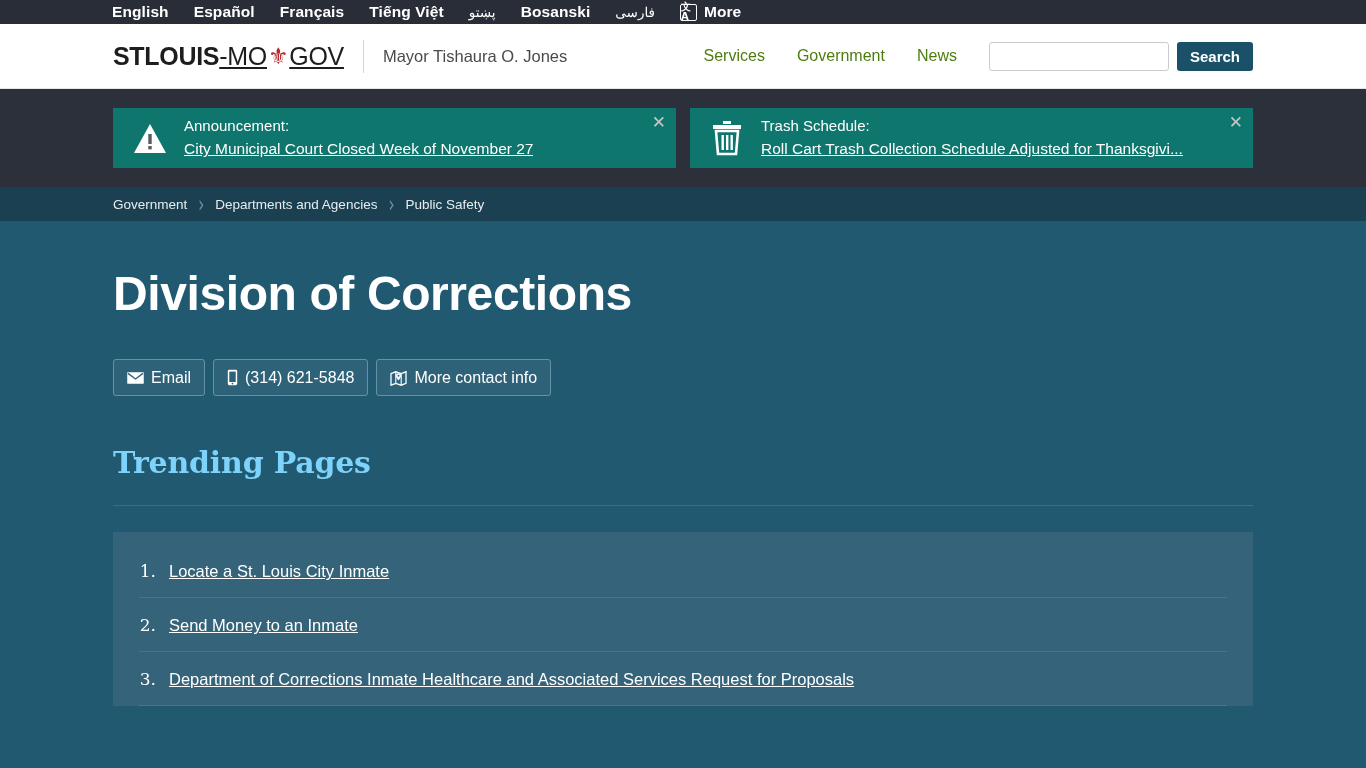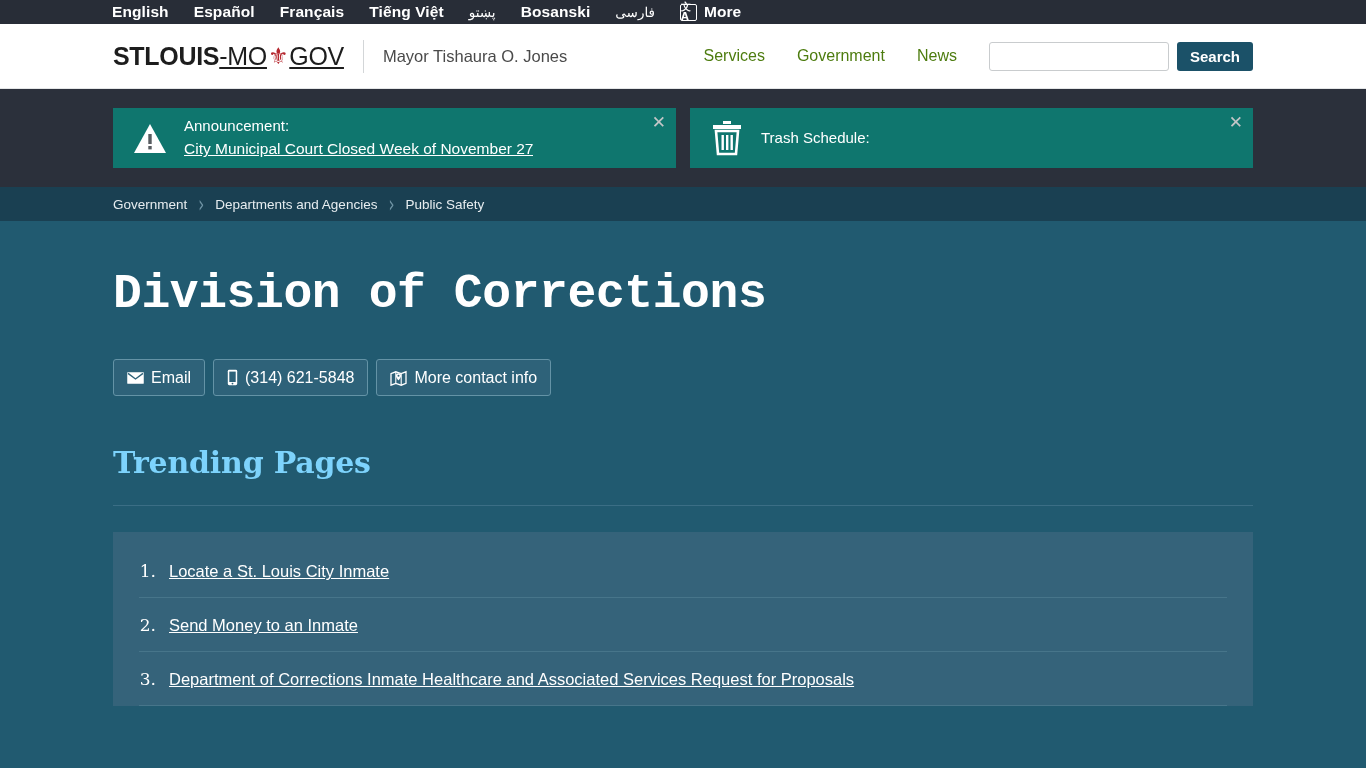--- a/index.html
+++ b/index.html
@@ -212,21 +212,21 @@
     display: inline-block;
   }
 
   
   .hero {
     background: #215a70;
     padding: 48px 113px 0 113px;
   }
   .page-title {
     color: #ffffff;
-    font-family: Liberation Mono, monospace;
+    font-family: Liberation Sans, sans-serif;
     font-size: 48px;
     font-weight: bold;
     line-height: 1.05;
     margin: 0;
     letter-spacing: -0.4px;
   }
   .page-subtitle {
     color: #d4e0e6;
     font-size: 21px;
     margin: 28px 0 0 0;
@@ -361,20 +361,21 @@
         <rect x="12" y="1" width="8" height="3" fill="#ffffff"></rect>
         <rect x="2" y="5" width="28" height="4" fill="#ffffff"></rect>
         <path d="M5 11 h22 l-2 23 h-18 Z" fill="none" stroke="#ffffff" stroke-width="2.6"></path>
         <rect x="10.5" y="15" width="2.4" height="15" fill="#ffffff"></rect>
         <rect x="15" y="15" width="2.4" height="15" fill="#ffffff"></rect>
         <rect x="19.5" y="15" width="2.4" height="15" fill="#ffffff"></rect>
       </svg>
     </div>
     <div class="alert-body">
       <div class="alert-label">Trash Schedule:</div>
+      <a class="alert-link">Roll Cart Trash Collection Schedule Adjusted for Thanksgivi...</a>
     </div>
     <span class="alert-close">✕</span>
   </div>
 
 </div>
 
 <div class="breadcrumb-bar">
   <span class="crumb">Government</span>
   <span class="crumb-sep">›</span>
   <span class="crumb">Departments and Agencies</span>

